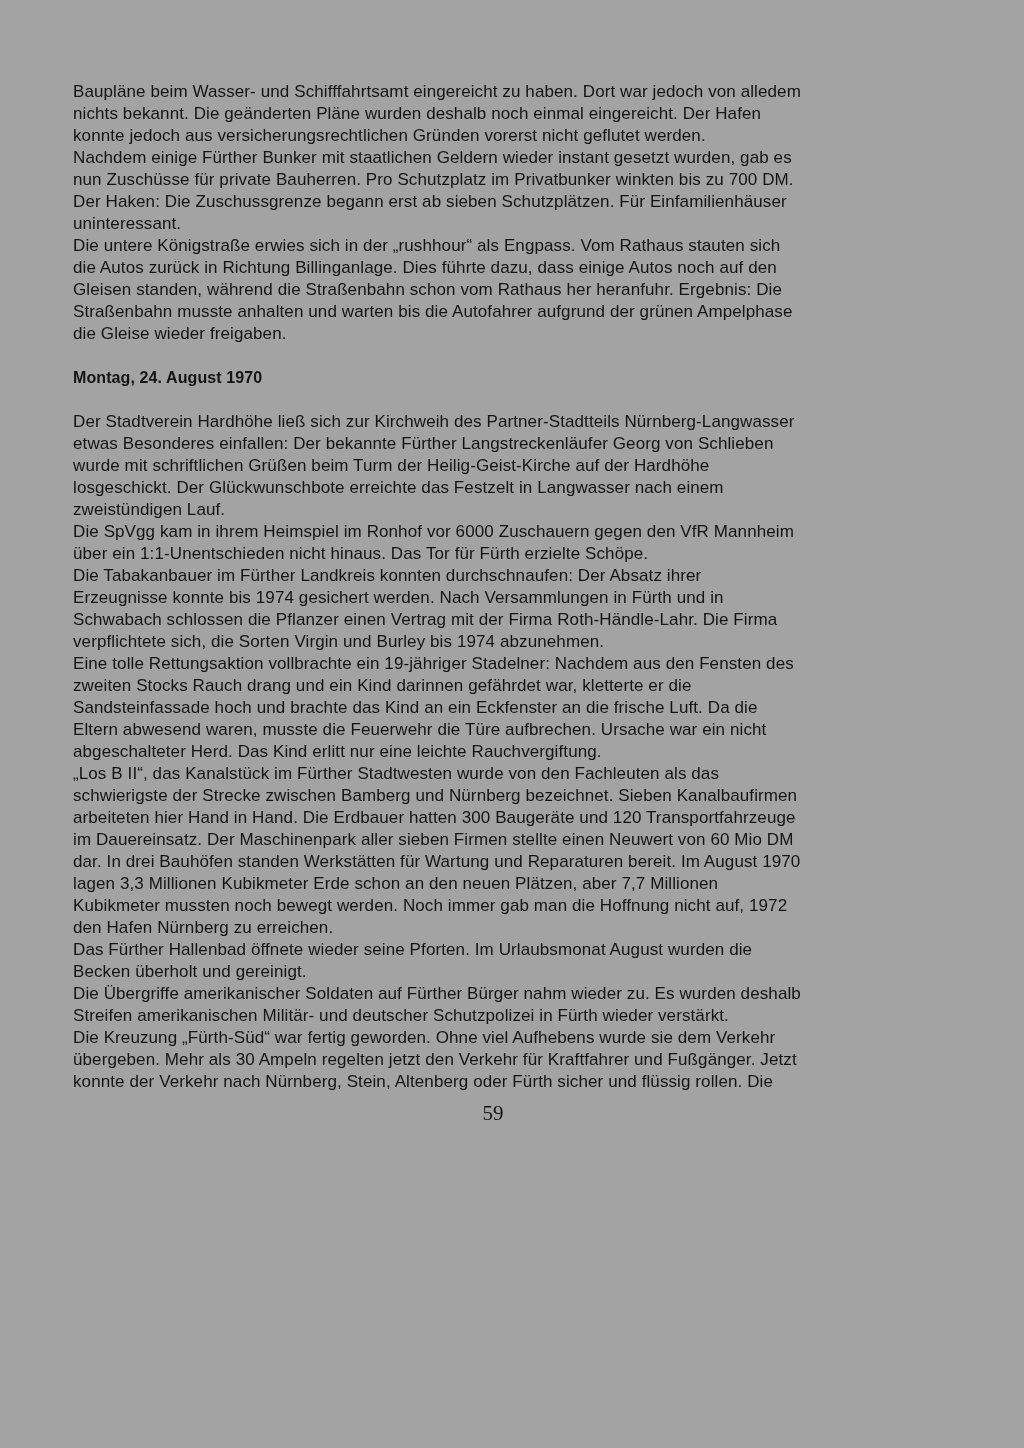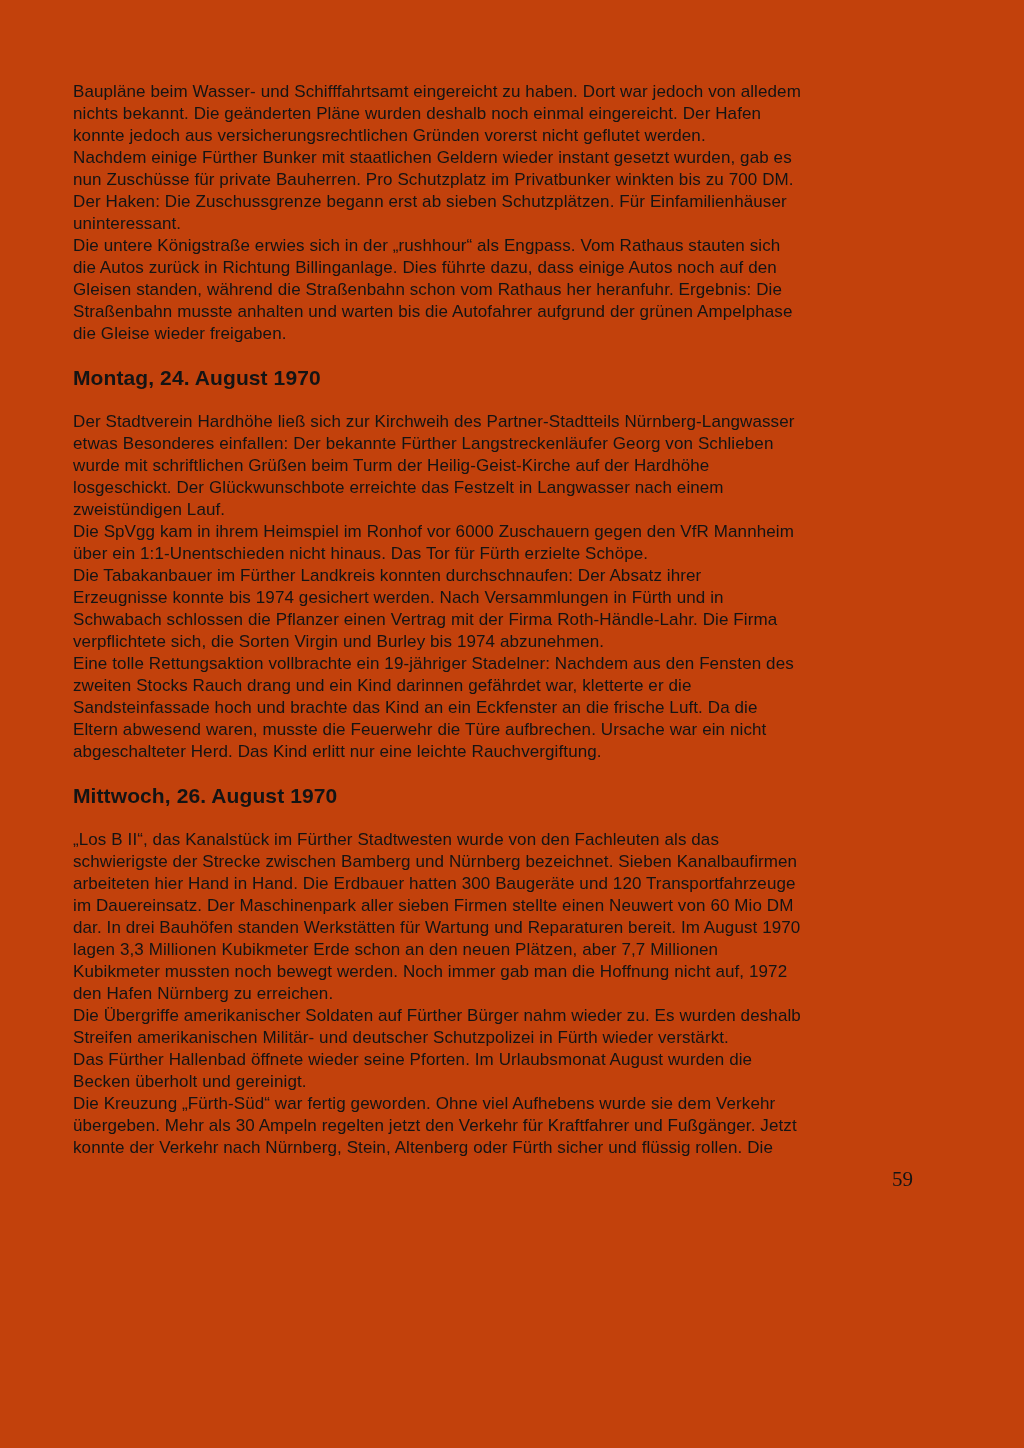--- a/index.html
+++ b/index.html
@@ -13,45 +13,45 @@
     font-family: "Liberation Sans", sans-serif;
     color: #141414;
     position: relative;
     overflow: hidden;
   }
   .page {
     box-sizing: border-box;
     width: 1024px;
     height: 1448px;
     padding: 81px 100px 0 73px;
-    background: #c2410c;
+    background: #a3a3a3;
   }
   .text-block {
     width: 840px;
   }
   .para {
     margin: 0;
     font-size: 17px;
     line-height: 22px;
     font-weight: 400;
     white-space: pre-line;
     letter-spacing: 0.1px;
   }
   .heading {
     margin: 22px 0 22px 0;
-    font-size: 21px;
+    font-size: 16px;
     line-height: 22px;
     font-weight: 700;
     white-space: pre-line;
     letter-spacing: 0.1px;
   }
   .page-number {
     margin-top: 8px;
     width: 840px;
-    text-align: right;
+    text-align: center;
     font-family: "Liberation Serif", serif;
     font-size: 21px;
     line-height: 24px;
     color: #141414;
   }
 </style>
 </head>
 <body>
 
 <div class="page">
@@ -84,34 +84,33 @@
     <p class="para">Die Tabakanbauer im Fürther Landkreis konnten durchschnaufen: Der Absatz ihrer
 Erzeugnisse konnte bis 1974 gesichert werden. Nach Versammlungen in Fürth und in
 Schwabach schlossen die Pflanzer einen Vertrag mit der Firma Roth-Händle-Lahr. Die Firma
 verpflichtete sich, die Sorten Virgin und Burley bis 1974 abzunehmen.</p>
     <p class="para">Eine tolle Rettungsaktion vollbrachte ein 19-jähriger Stadelner: Nachdem aus den Fensten des
 zweiten Stocks Rauch drang und ein Kind darinnen gefährdet war, kletterte er die
 Sandsteinfassade hoch und brachte das Kind an ein Eckfenster an die frische Luft. Da die
 Eltern abwesend waren, musste die Feuerwehr die Türe aufbrechen. Ursache war ein nicht
 abgeschalteter Herd. Das Kind erlitt nur eine leichte Rauchvergiftung.</p>
 
-    <h2 class="heading">Mittwoch, 26. August 1970</h2>
 
     <p class="para">„Los B II“, das Kanalstück im Fürther Stadtwesten wurde von den Fachleuten als das
 schwierigste der Strecke zwischen Bamberg und Nürnberg bezeichnet. Sieben Kanalbaufirmen
 arbeiteten hier Hand in Hand. Die Erdbauer hatten 300 Baugeräte und 120 Transportfahrzeuge
 im Dauereinsatz. Der Maschinenpark aller sieben Firmen stellte einen Neuwert von 60 Mio DM
 dar. In drei Bauhöfen standen Werkstätten für Wartung und Reparaturen bereit. Im August 1970
 lagen 3,3 Millionen Kubikmeter Erde schon an den neuen Plätzen, aber 7,7 Millionen
 Kubikmeter mussten noch bewegt werden. Noch immer gab man die Hoffnung nicht auf, 1972
 den Hafen Nürnberg zu erreichen.</p>
+    <p class="para">Das Fürther Hallenbad öffnete wieder seine Pforten. Im Urlaubsmonat August wurden die
+Becken überholt und gereinigt.</p>
     <p class="para">Die Übergriffe amerikanischer Soldaten auf Fürther Bürger nahm wieder zu. Es wurden deshalb
 Streifen amerikanischen Militär- und deutscher Schutzpolizei in Fürth wieder verstärkt.</p>
-    <p class="para">Das Fürther Hallenbad öffnete wieder seine Pforten. Im Urlaubsmonat August wurden die
-Becken überholt und gereinigt.</p>
 
 
     <p class="para">Die Kreuzung „Fürth-Süd“ war fertig geworden. Ohne viel Aufhebens wurde sie dem Verkehr
 übergeben. Mehr als 30 Ampeln regelten jetzt den Verkehr für Kraftfahrer und Fußgänger. Jetzt
 konnte der Verkehr nach Nürnberg, Stein, Altenberg oder Fürth sicher und flüssig rollen. Die</p>
 
   </div>
 
   <div class="page-number">59</div>
 </div>

